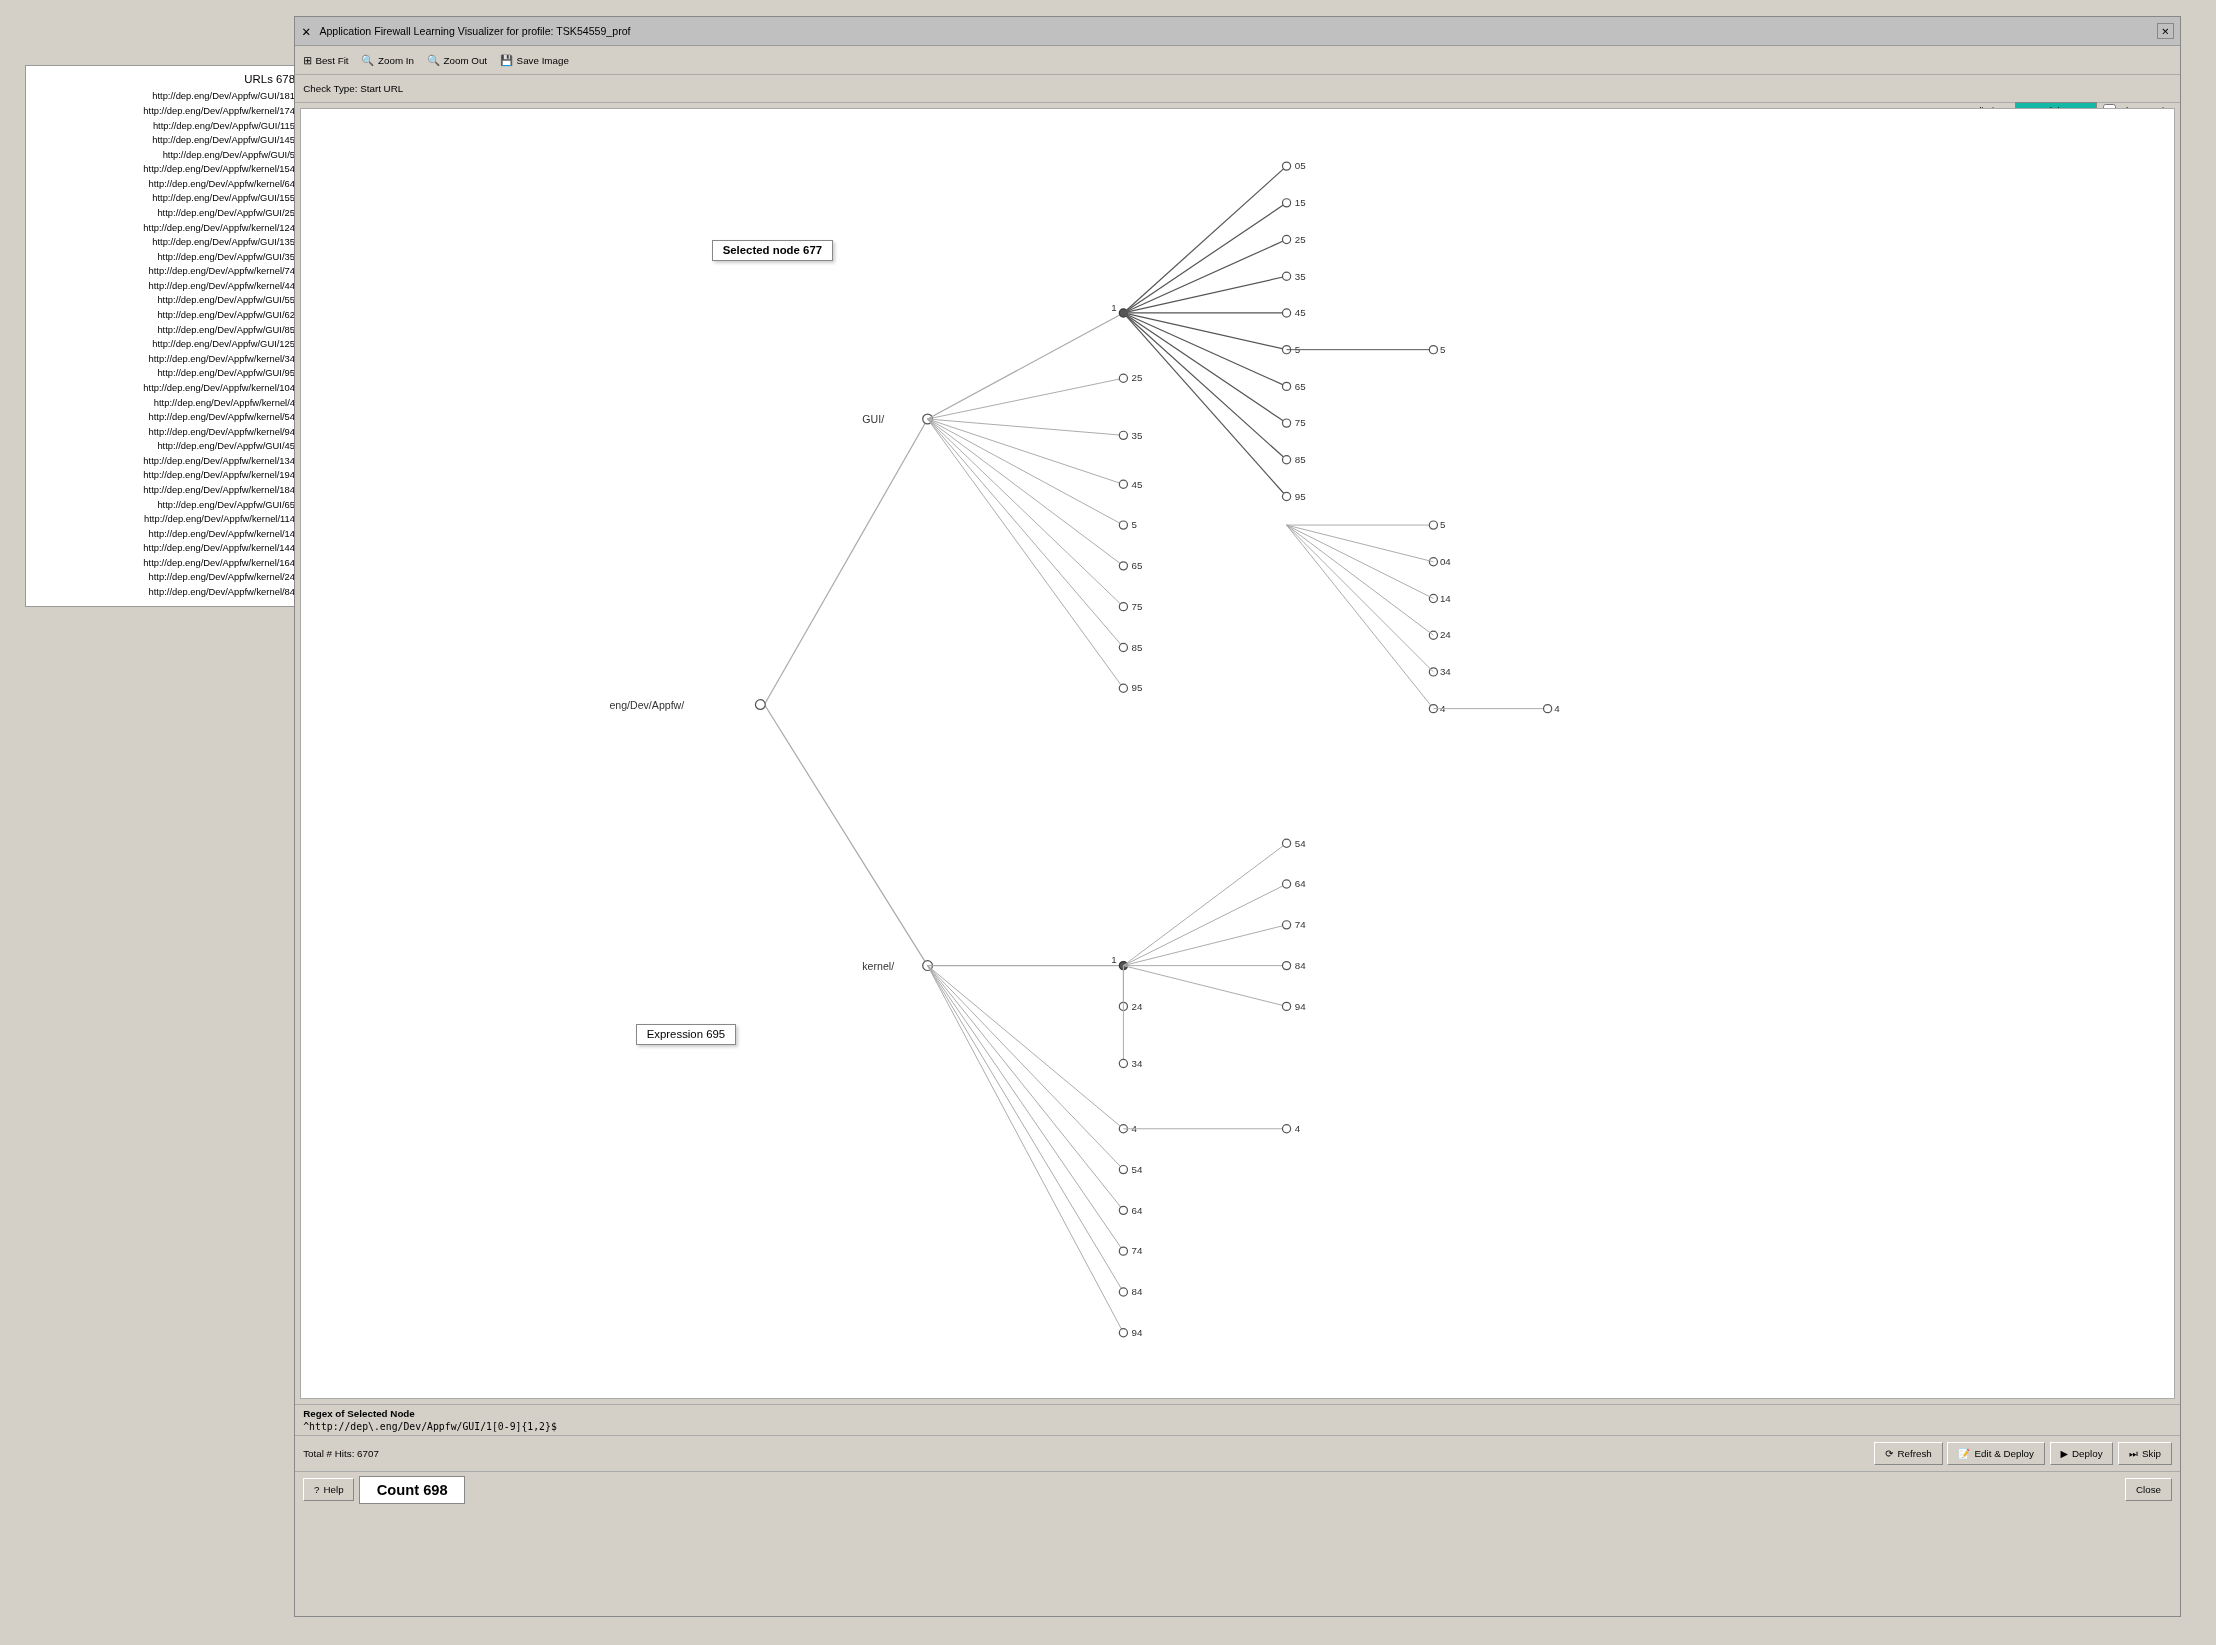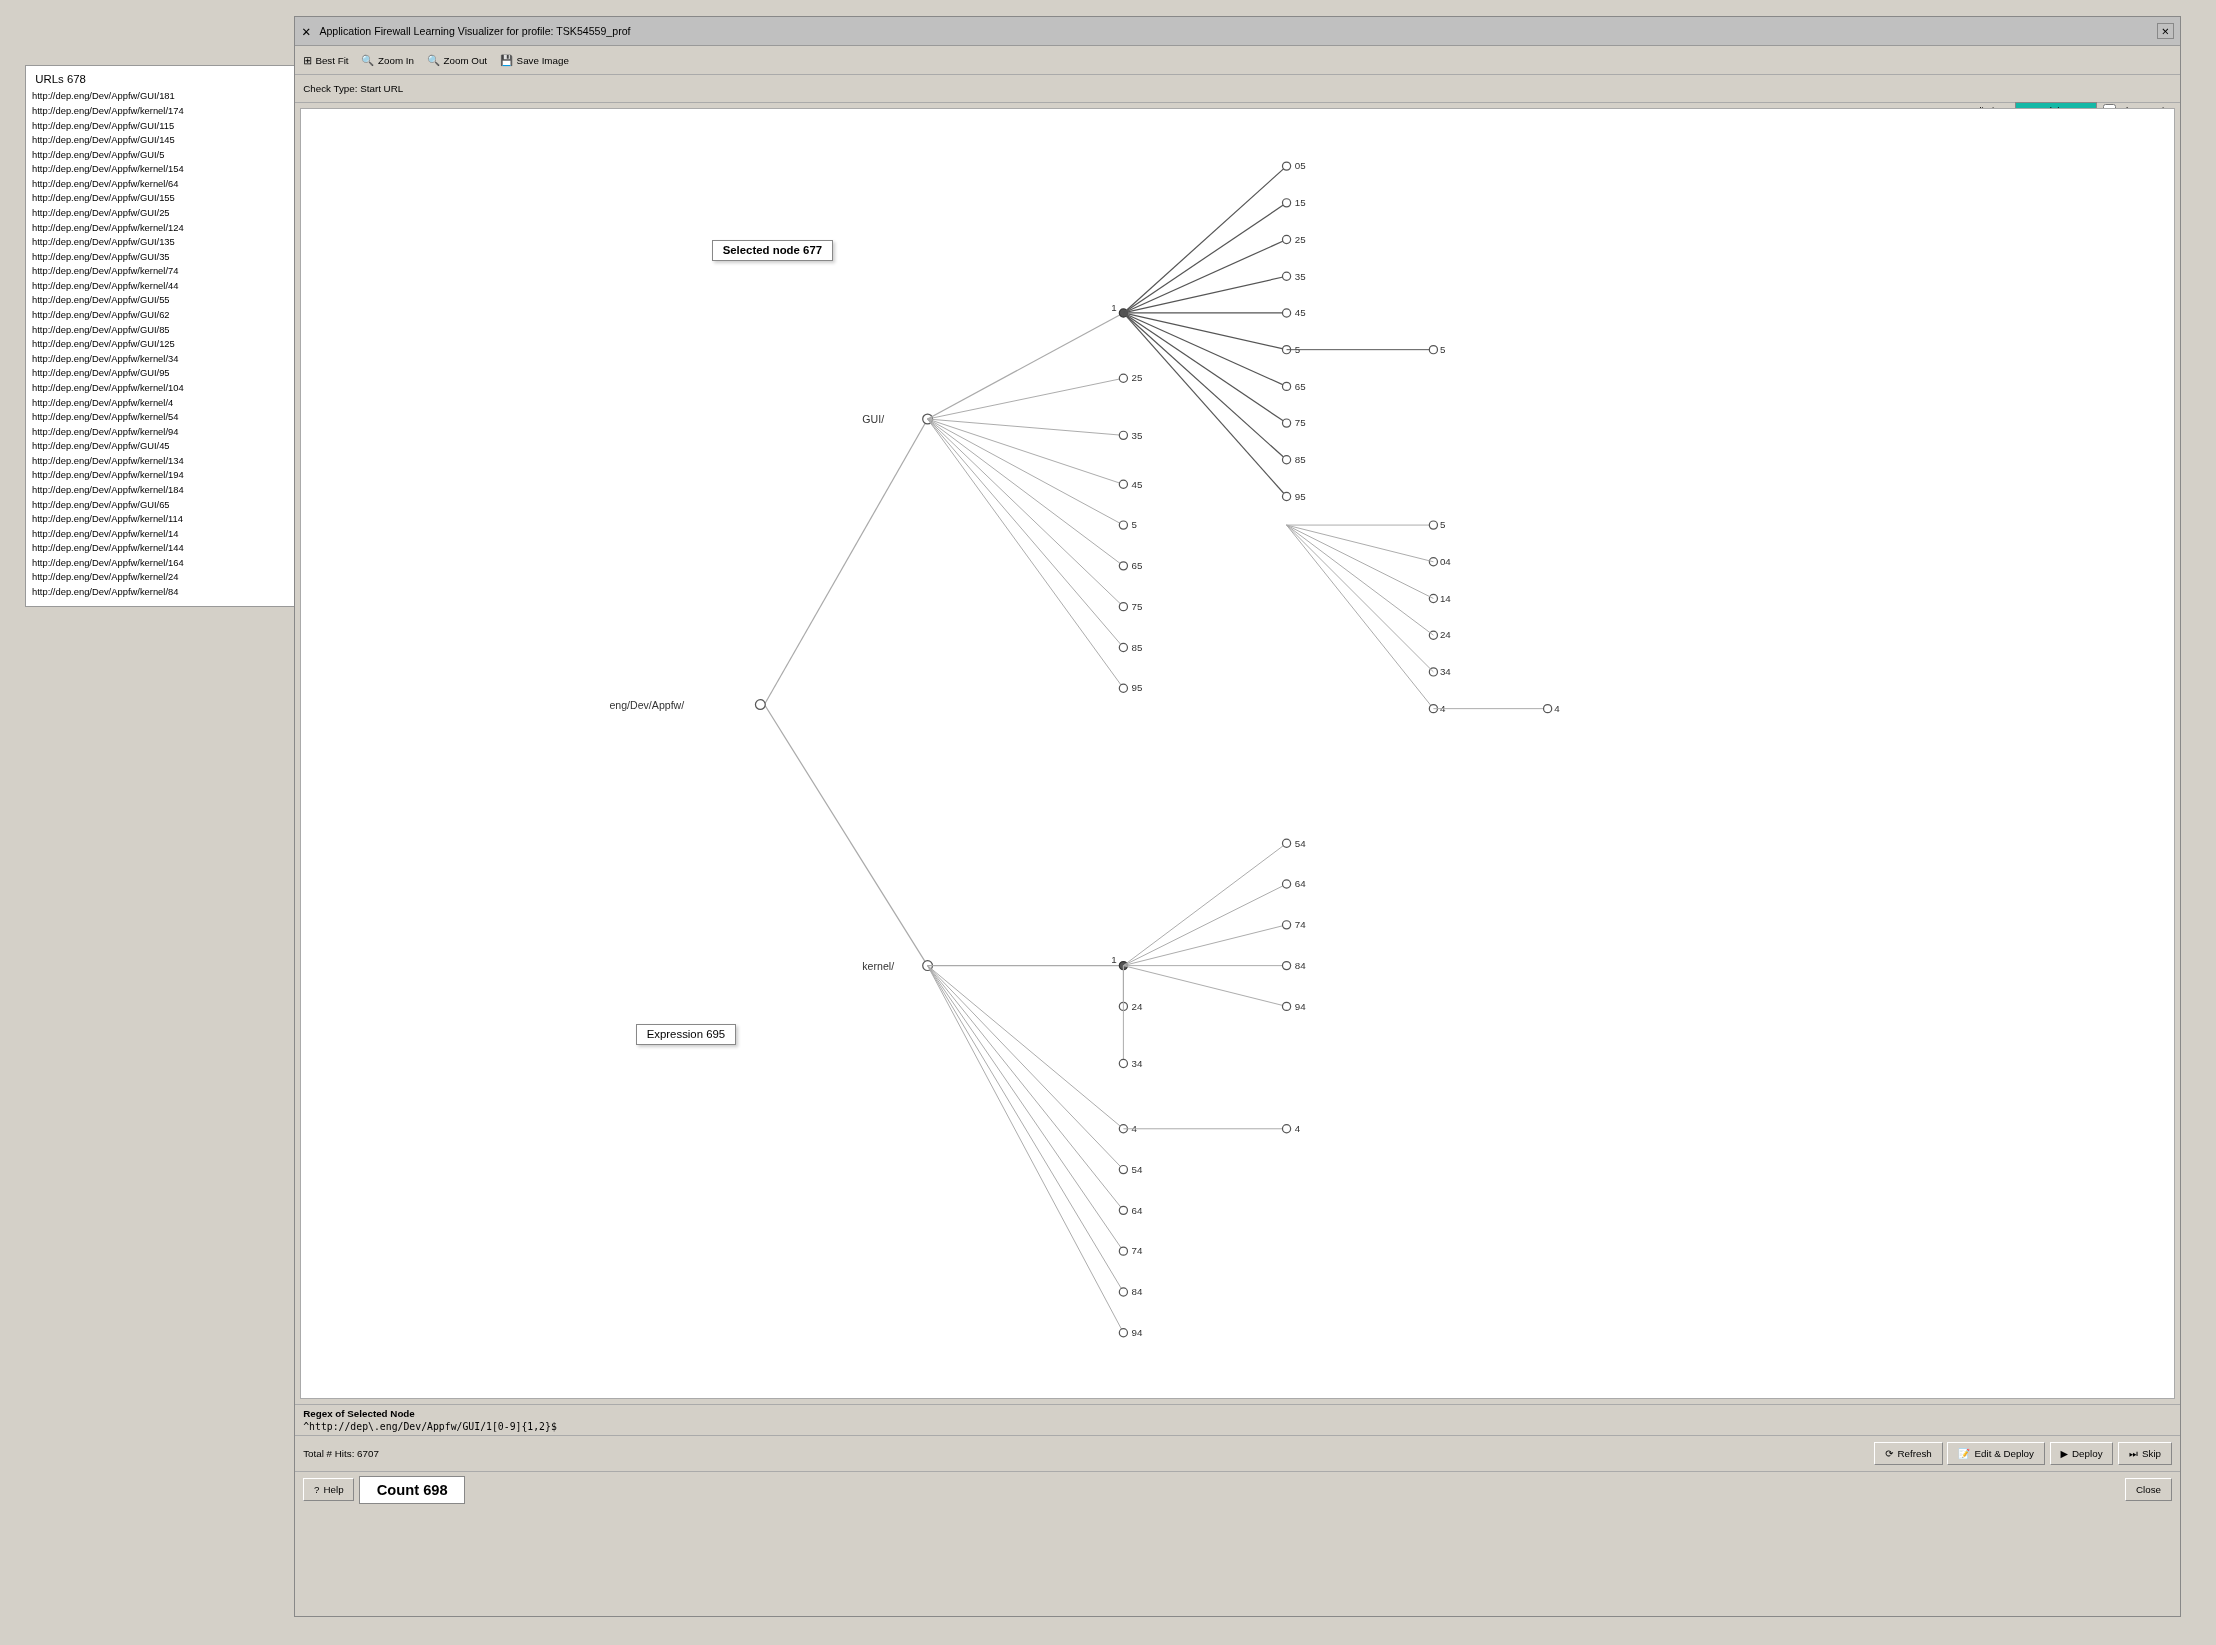--- a/index.html
+++ b/index.html
@@ -15,20 +15,21 @@
 
     
     .left-panel {
       position: absolute;
       left: 24.5px;
       top: 65px;
       width: 278px;
       background: white;
       border: 0.8px solid #999;
       padding: 6.5px;
+      text-align: right;
     }
     .left-panel-title {
       font-size: 11.4px;
       font-weight: normal;
       margin-bottom: 4.9px;
       padding-left: 3.3px;
     }
     .url-list {
       font-size: 9.4px;
       line-height: 1.55;

